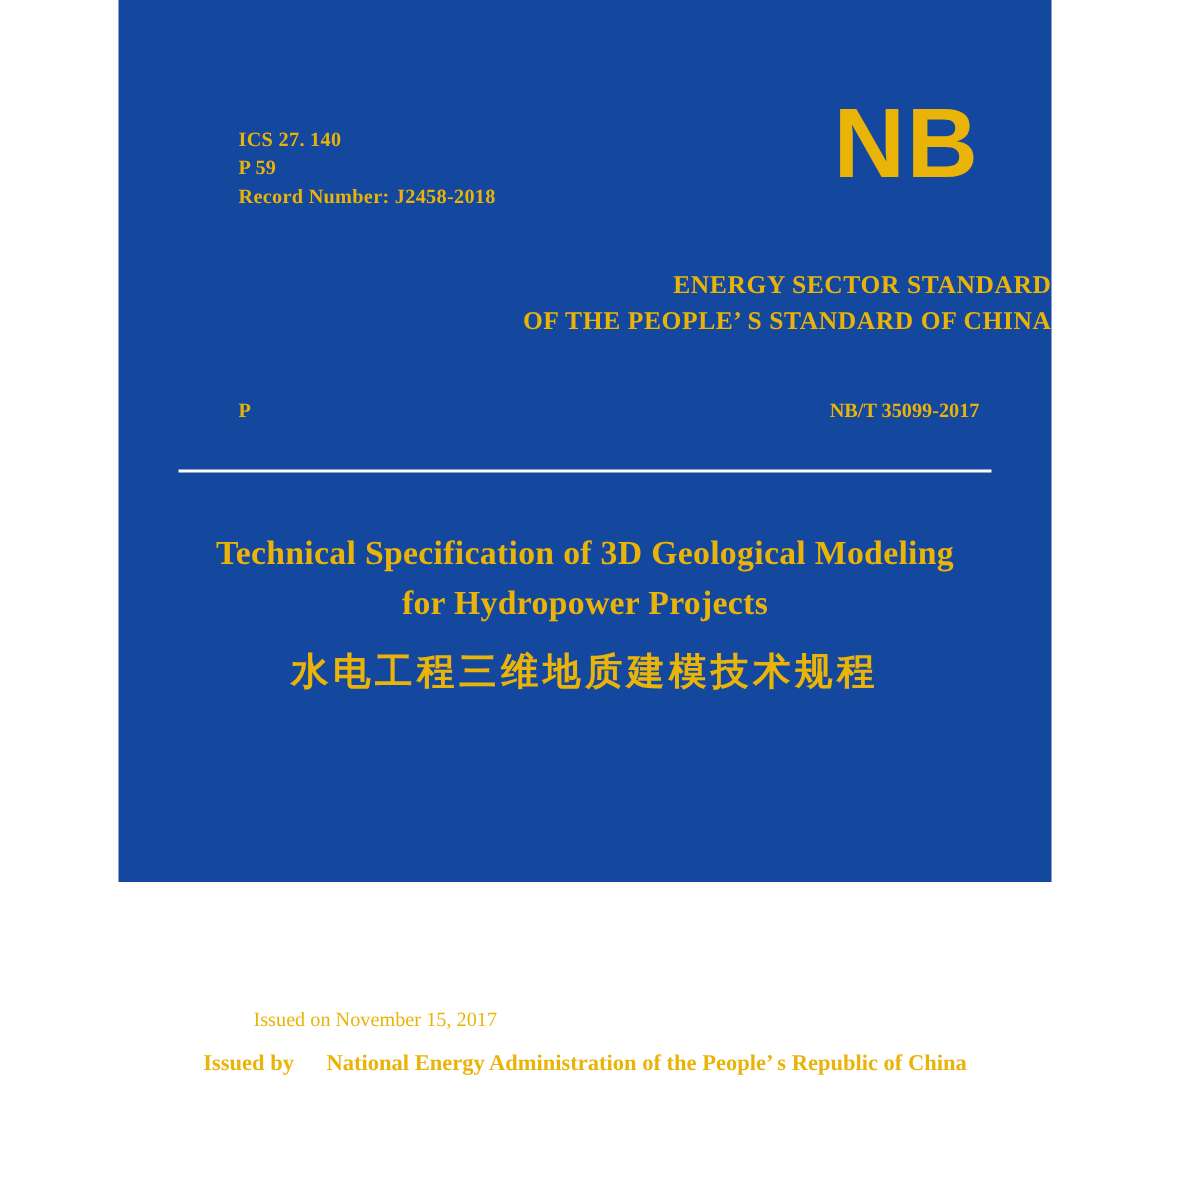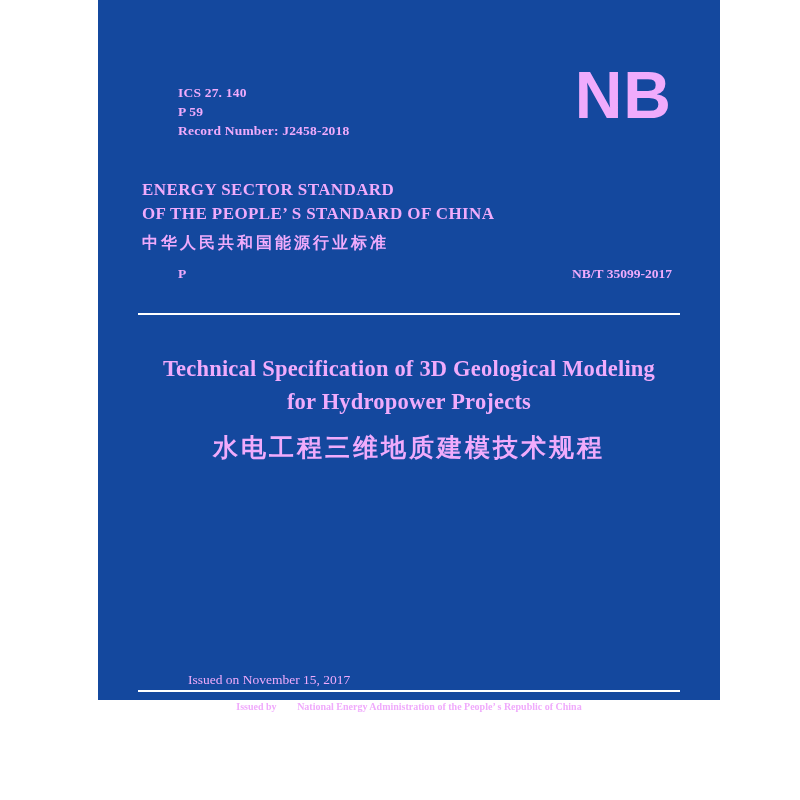--- a/index.html
+++ b/index.html
@@ -14,26 +14,26 @@
   }
   .page {
     position: relative;
     width: 800px;
     height: 800px;
     background: #ffffff;
     overflow: hidden;
   }
   .cover {
     position: absolute;
-    left: 98px;
+    left: 79px;
     top: 0px;
     width: 622px;
-    height: 700px;
+    height: 588px;
     background: #14489E;
-    color: #f0abfc;
+    color: #eab308;
     box-sizing: border-box;
   }
 
   
   .header-codes {
     position: absolute;
     left: 80px;
     top: 83px;
     font-weight: bold;
     font-size: 13.5px;
@@ -54,21 +54,21 @@
     letter-spacing: 1px;
     line-height: 66px;
   }
 
   
   .std-titles {
     position: absolute;
     left: 0;
     right: 0;
     top: 178px;
-    text-align: left;
+    text-align: right;
     padding-left: 44px;
   }
   .std-en1, .std-en2 {
     font-weight: bold;
     font-size: 17px;
     letter-spacing: 0.4px;
     line-height: 24px;
   }
   .std-cn {
     font-weight: bold;
@@ -139,21 +139,21 @@
   }
 
   
   .issuer-row {
     position: absolute;
     left: 0;
     right: 0;
     top: 701px;
     text-align: center;
     font-weight: bold;
-    font-size: 10px;
+    font-size: 15px;
   }
   .issuer-row .issued-by {
     margin-right: 18px;
   }
 </style>
 </head>
 <body>
 
 <div class="page">
   <div class="cover">
@@ -162,21 +162,20 @@
       <div>ICS 27. 140</div>
       <div>P 59</div>
       <div>Record Number: J2458-2018</div>
     </div>
 
     <div class="nb-logo">NB</div>
 
     <div class="std-titles">
       <div class="std-en1">ENERGY SECTOR STANDARD</div>
       <div class="std-en2">OF THE PEOPLE’ S STANDARD OF CHINA</div>
-      <div class="std-cn">中华人民共和国能源行业标准</div>
     </div>
 
     <div class="code-row">
       <span>P</span>
       <span>NB/T 35099-2017</span>
     </div>
 
     <div class="rule rule-top"></div>
 
     <div class="main-title">

